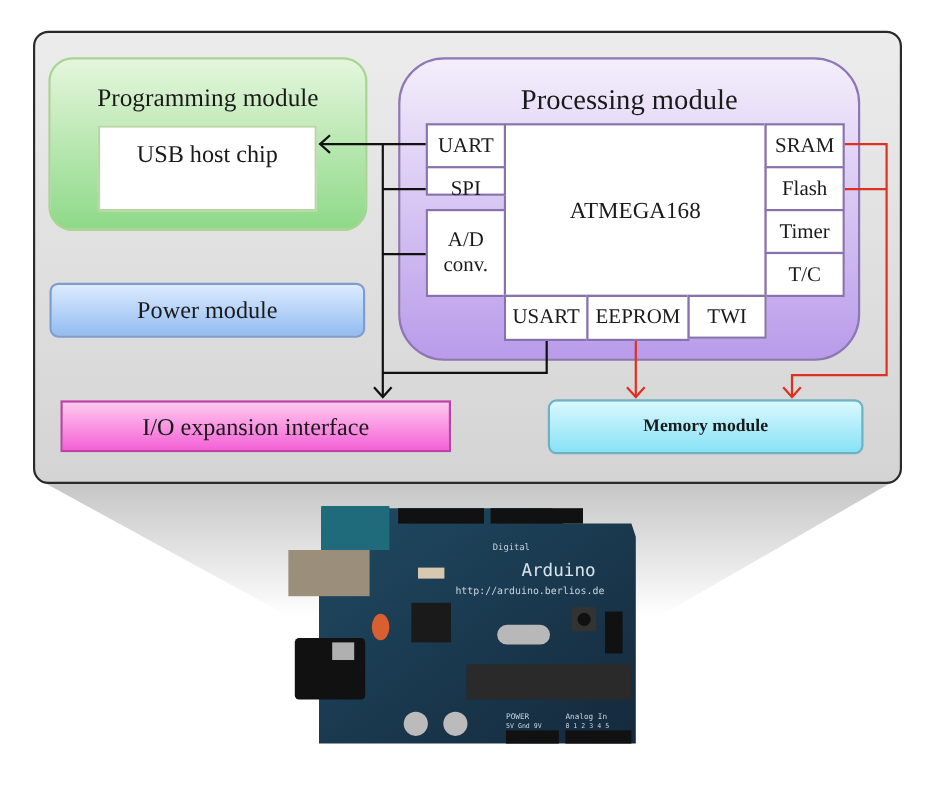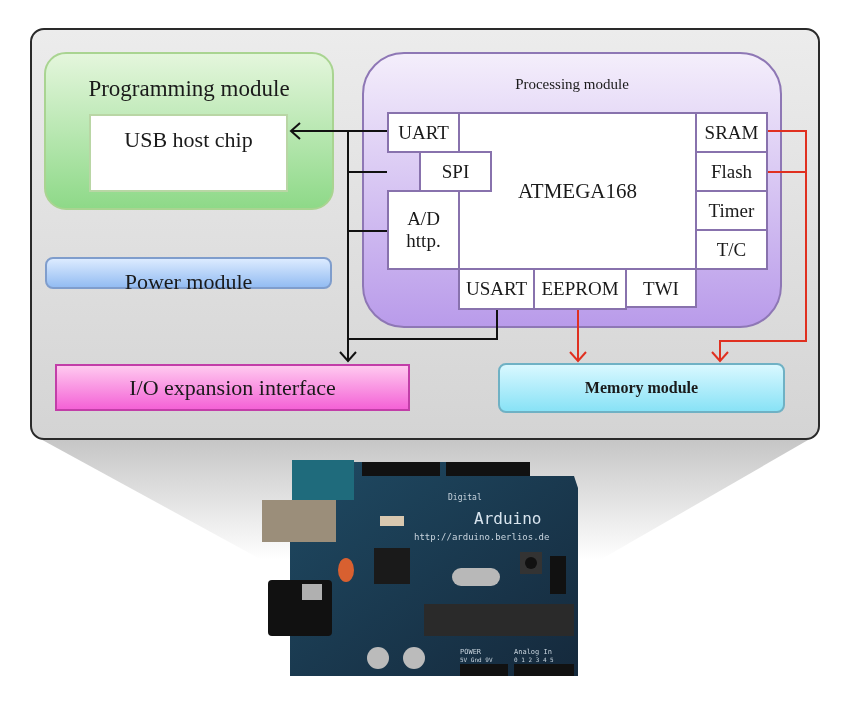--- a/index.html
+++ b/index.html
@@ -17,36 +17,36 @@
   .mod { position: absolute; box-sizing: border-box; text-align: center; }
 
   .prog { left: 44px; top: 52px; width: 290px; height: 158px; border-radius: 22px;
           border: 2px solid #a9d491;
           background: linear-gradient(#e4f6dc, #8ed988); }
   .prog .title { position: absolute; left: 0; right: 0; top: 22px; font-size: 23px; }
   .usb { position: absolute; left: 89px; top: 114px; width: 199px; height: 78px;
          background: #fff; border: 2px solid #b9d6a5; box-sizing: border-box;
          font-size: 22px; line-height: 26px; padding-top: 11px; text-align: center; }
 
-  .power { left: 45px; top: 257px; width: 287px; height: 32px; border-radius: 8px;
+  .power { left: 45px; top: 257px; width: 287px; height: 50px; border-radius: 8px;
            border: 2px solid #7f9dcc; font-size: 22px; line-height: 46px;
            background: linear-gradient(#dcebff, #93bcf2); }
 
   .io { left: 55px; top: 364px; width: 355px; height: 47px;
         border: 2px solid #c23ea8; font-size: 22px; line-height: 43px;
         background: linear-gradient(#ffc9ef, #f462d6); }
 
   .mem { left: 498px; top: 363px; width: 287px; height: 50px; border-radius: 8px;
          border: 2px solid #6fb1c4; font-size: 16px; line-height: 46px;
          background: linear-gradient(#d9f8ff, #88e2f6); font-weight: bold; }
 
   .proc { left: 362px; top: 52px; width: 420px; height: 276px; border-radius: 42px;
           border: 2px solid #8e77b5;
           background: linear-gradient(#f4eefb, #b99bea); }
-  .proc .title { position: absolute; left: 0; right: 0; top: 22px; font-size: 15px; }
+  .proc .title { position: absolute; left: 0; right: 0; top: 22px; font-size: 26px; }
 
   .cell { position: absolute; background: #fff; border: 2px solid #8872ad;
           box-sizing: border-box; font-size: 19px; text-align: center; }
   .core { left: 458px; top: 112px; width: 239px; height: 158px; font-size: 21px;
           line-height: 154px; }
 
   #wires { position: absolute; left: 0; top: 0; width: 850px; height: 728px; pointer-events: none; }
 
   
   .board { position: absolute; left: 262px; top: 458px; width: 320px; height: 232px; }
@@ -77,24 +77,24 @@
 <div class="mod io">I/O expansion interface</div>
 <div class="mod mem">Memory module</div>
 
 <div class="mod proc">
   <div class="title">Processing module</div>
 </div>
 
 <div class="cell core">ATMEGA168</div>
 
 <div class="cell" style="left:387px;top:112px;width:73px;height:41px;line-height:37px;">UART</div>
-<div class="cell" style="left:387px;top:151px;width:73px;height:41px;line-height:37px;margin-left:32px;">SPI</div>
+<div class="cell" style="left:387px;top:151px;width:73px;height:27px;line-height:37px;">SPI</div>
 <div class="cell" style="left:387px;top:190px;width:73px;height:80px;line-height:22px;padding-top:16px;">
   <div>A/D</div>
-  <div>http.</div>
+  <div>conv.</div>
 </div>
 
 <div class="cell" style="left:695px;top:112px;width:73px;height:41px;line-height:37px;">SRAM</div>
 <div class="cell" style="left:695px;top:151px;width:73px;height:41px;line-height:37px;">Flash</div>
 <div class="cell" style="left:695px;top:190px;width:73px;height:41px;line-height:37px;">Timer</div>
 <div class="cell" style="left:695px;top:229px;width:73px;height:41px;line-height:37px;">T/C</div>
 
 <div class="cell" style="left:458px;top:268px;width:77px;height:42px;line-height:38px;">USART</div>
 <div class="cell" style="left:533px;top:268px;width:94px;height:42px;line-height:38px;">EEPROM</div>
 <div class="cell" style="left:625px;top:268px;width:72px;height:40px;line-height:38px;">TWI</div>

